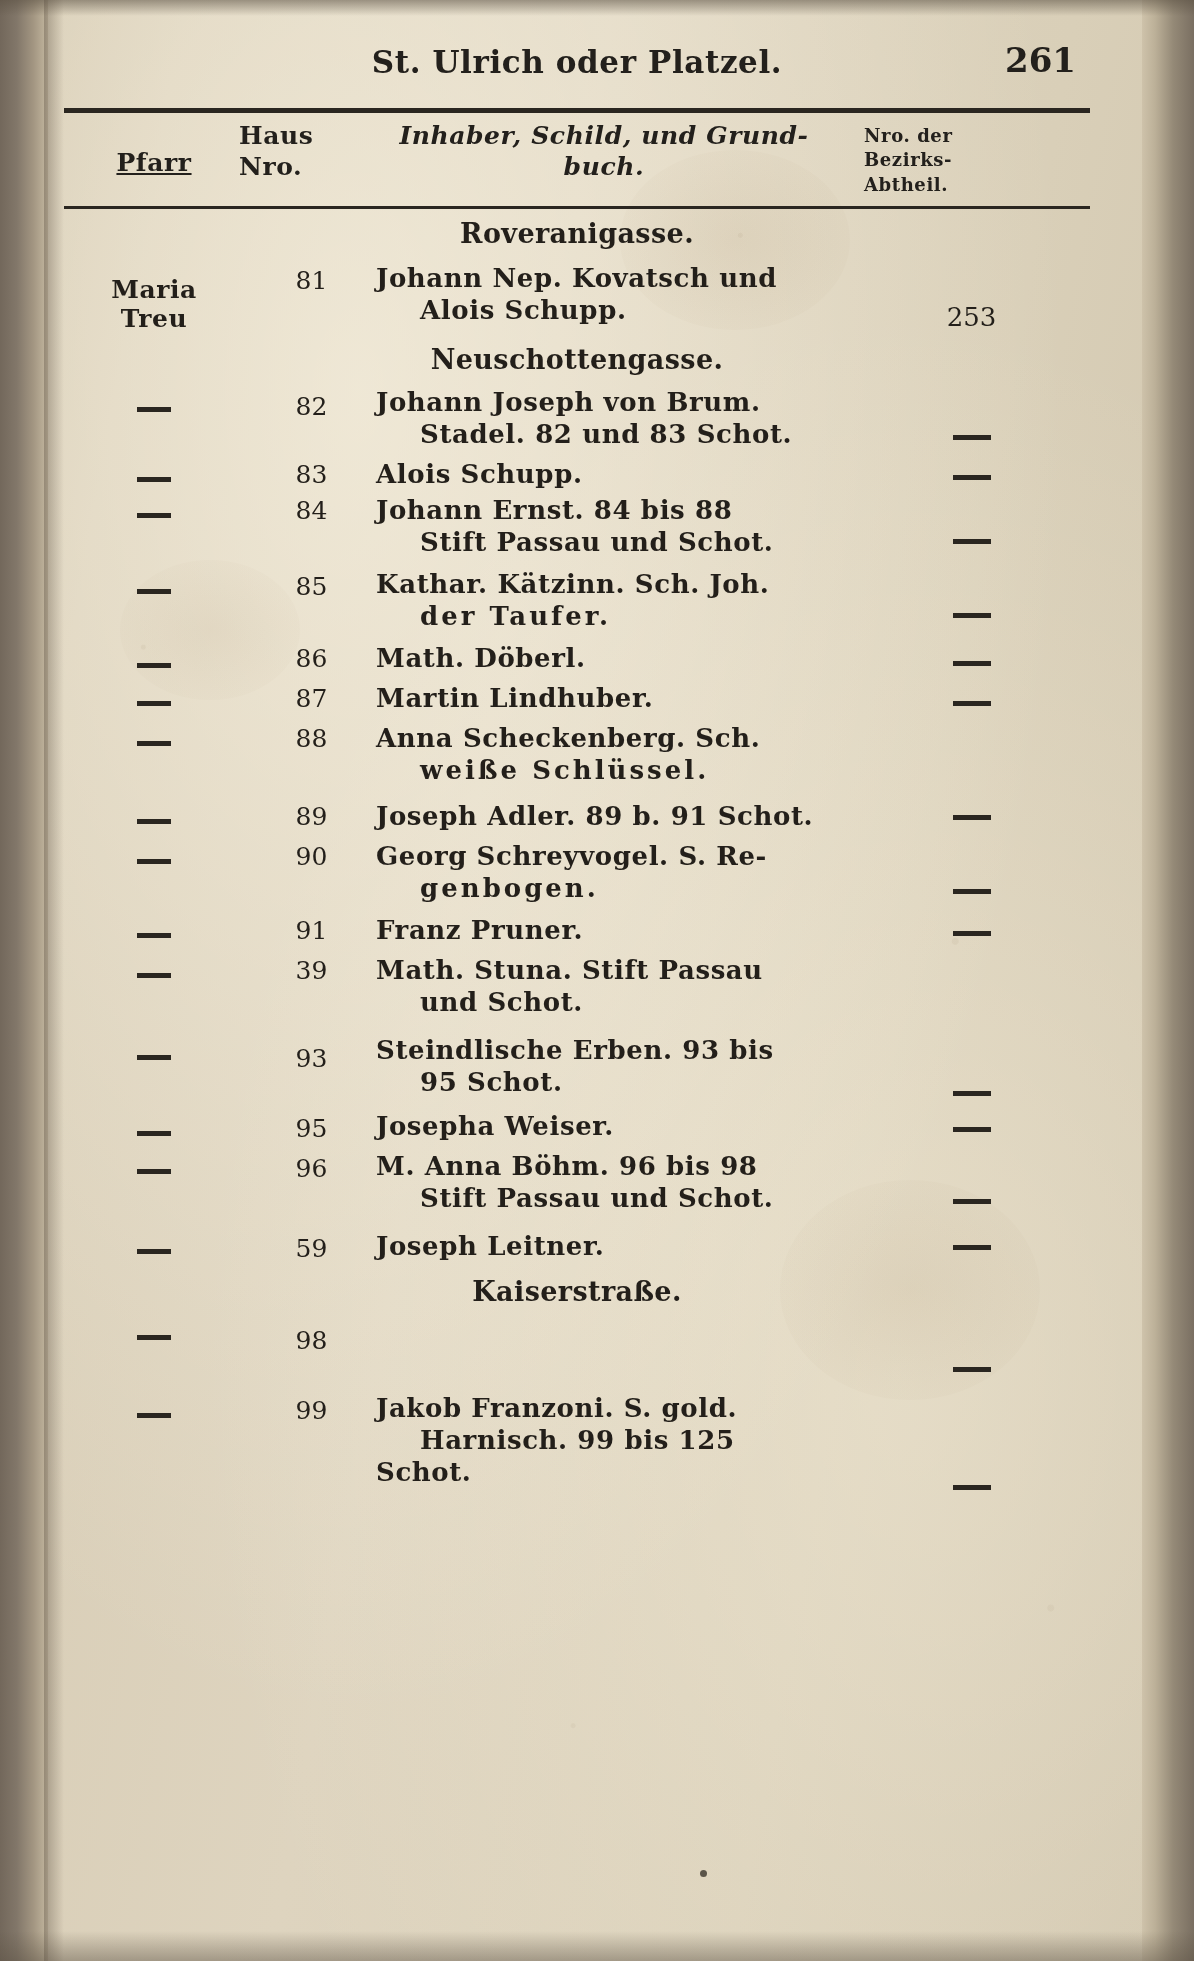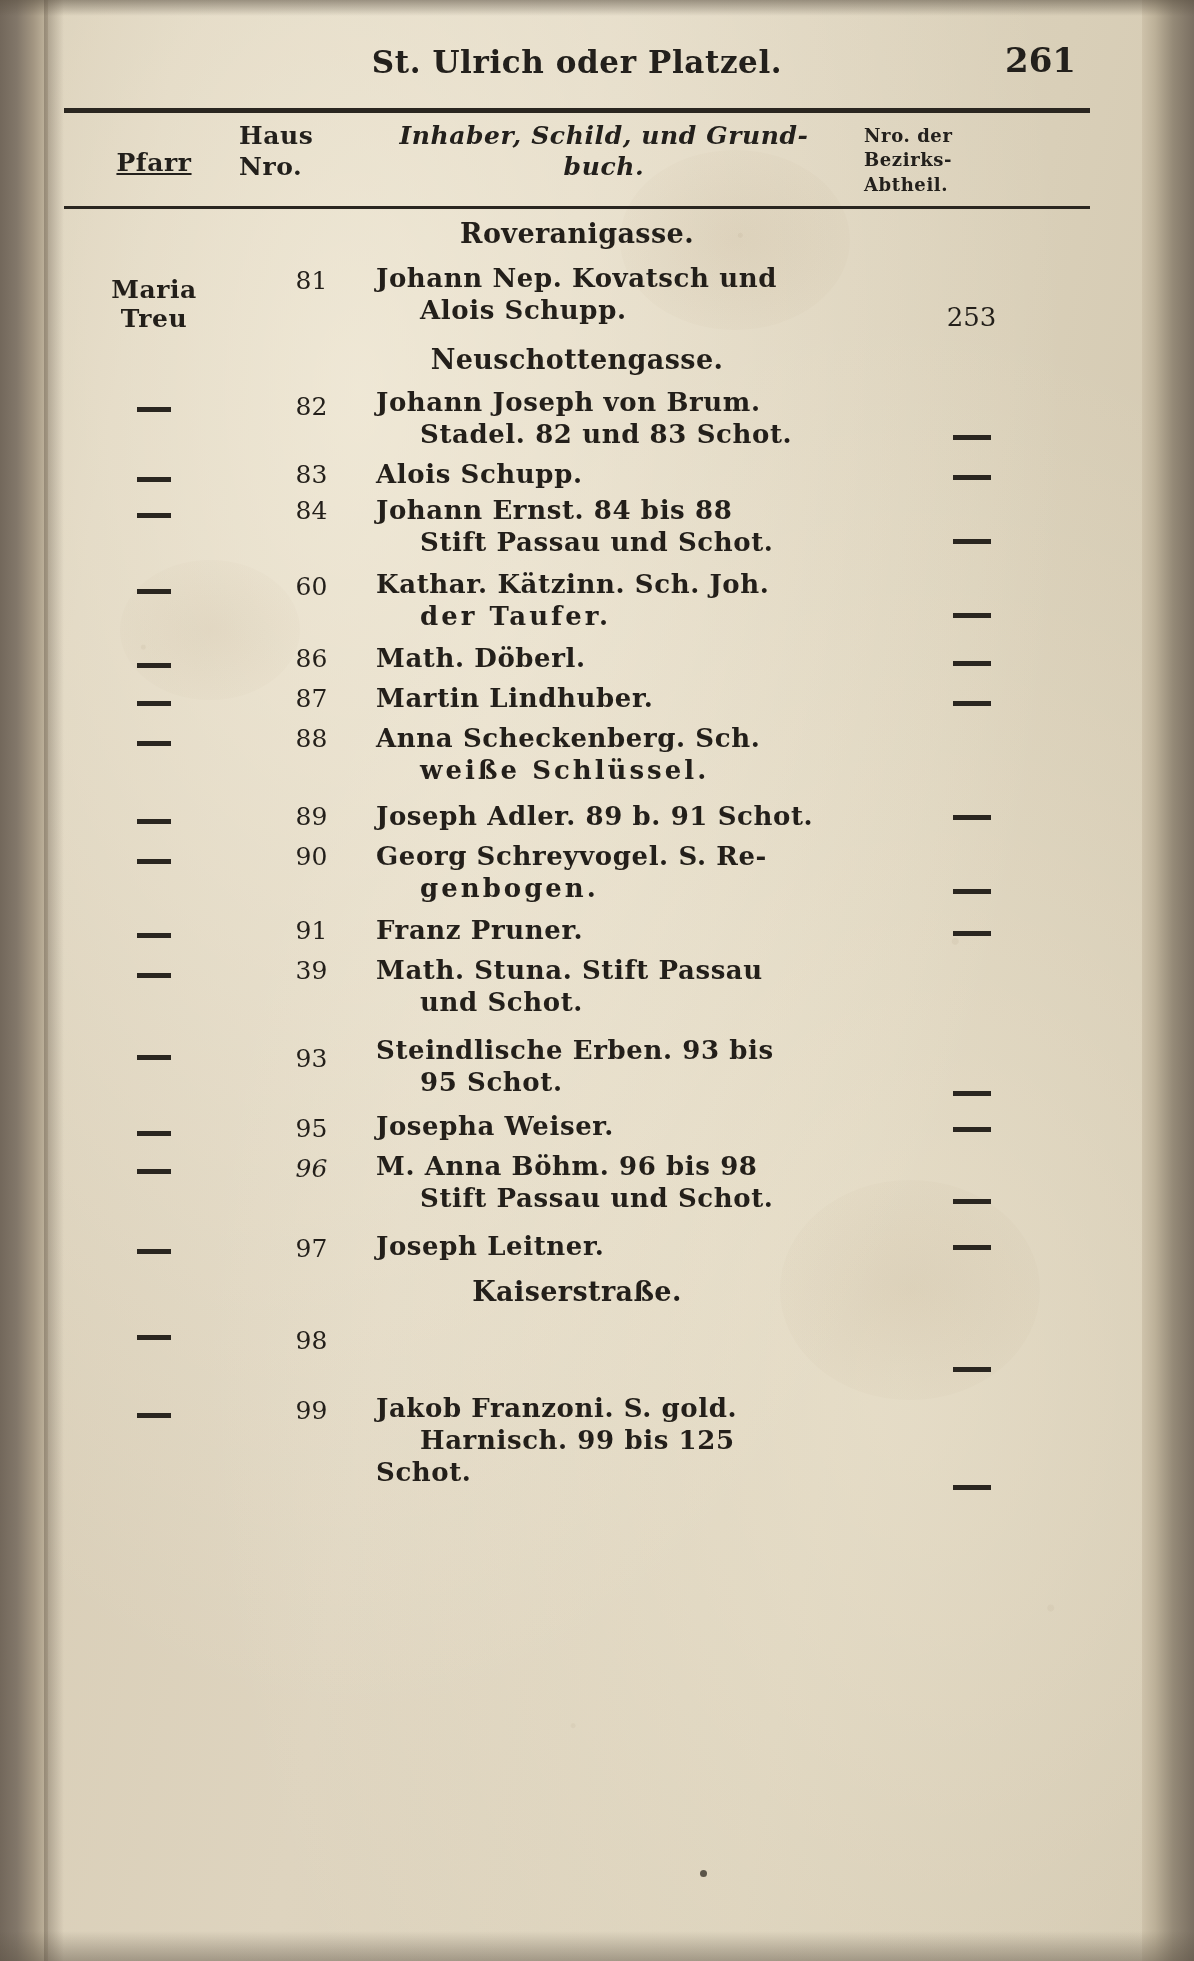--- a/index.html
+++ b/index.html
@@ -334,21 +334,21 @@
         <div class="c-haus num" style="top:-2px;">84</div>
         <div class="c-inhaber fraktur" style="top:-4px;">
           <span>Johann Ernst.  84 bis  88</span>
           <span class="ind">Stift Passau und Schot.</span>
         </div>
         <div class="c-bezirk" style="top:26px;"><span class="dash"></span></div>
       </div>
 
       <div class="row" style="height:74px;">
         <div class="c-pfarr" style="top:4px;"><span class="dash"></span></div>
-        <div class="c-haus num" style="top:0px;">60</div>
+        <div class="c-haus num" style="top:0px;">85</div>
         <div class="c-inhaber fraktur" style="top:-4px;">
           <span>Kathar. Kätzinn. Sch. Joh.</span>
           <span class="ind sp">der Taufer.</span>
         </div>
         <div class="c-bezirk" style="top:26px;"><span class="dash"></span></div>
       </div>
 
       <div class="row" style="height:40px;">
         <div class="c-pfarr" style="top:4px;"><span class="dash"></span></div>
         <div class="c-haus num" style="top:-2px;">86</div>
@@ -430,31 +430,31 @@
         <div class="c-pfarr" style="top:4px;"><span class="dash"></span></div>
         <div class="c-haus num" style="top:0px;">95</div>
         <div class="c-inhaber fraktur" style="top:-4px;">
           <span>Josepha Weiser.</span>
         </div>
         <div class="c-bezirk" style="top:-2px;"><span class="dash"></span></div>
       </div>
 
       <div class="row" style="height:74px;">
         <div class="c-pfarr" style="top:2px;"><span class="dash"></span></div>
-        <div class="c-haus num" style="top:0px;font-style:italic;">96</div>
+        <div class="c-haus num" style="top:0px;">96</div>
         <div class="c-inhaber fraktur" style="top:-4px;">
           <span>M. Anna Böhm. 96 bis 98</span>
           <span class="ind">Stift Passau und Schot.</span>
         </div>
         <div class="c-bezirk" style="top:30px;"><span class="dash"></span></div>
       </div>
 
       <div class="row" style="height:44px;">
         <div class="c-pfarr" style="top:8px;"><span class="dash"></span></div>
-        <div class="c-haus num" style="top:6px;">97</div>
+        <div class="c-haus num" style="top:6px;">59</div>
         <div class="c-inhaber fraktur" style="top:2px;">
           <span>Joseph Leitner.</span>
         </div>
         <div class="c-bezirk" style="top:2px;"><span class="dash"></span></div>
       </div>
 
       <div class="row" style="height:46px;">
         <div class="section-title fraktur">Kaiserstraße.</div>
       </div>
 

